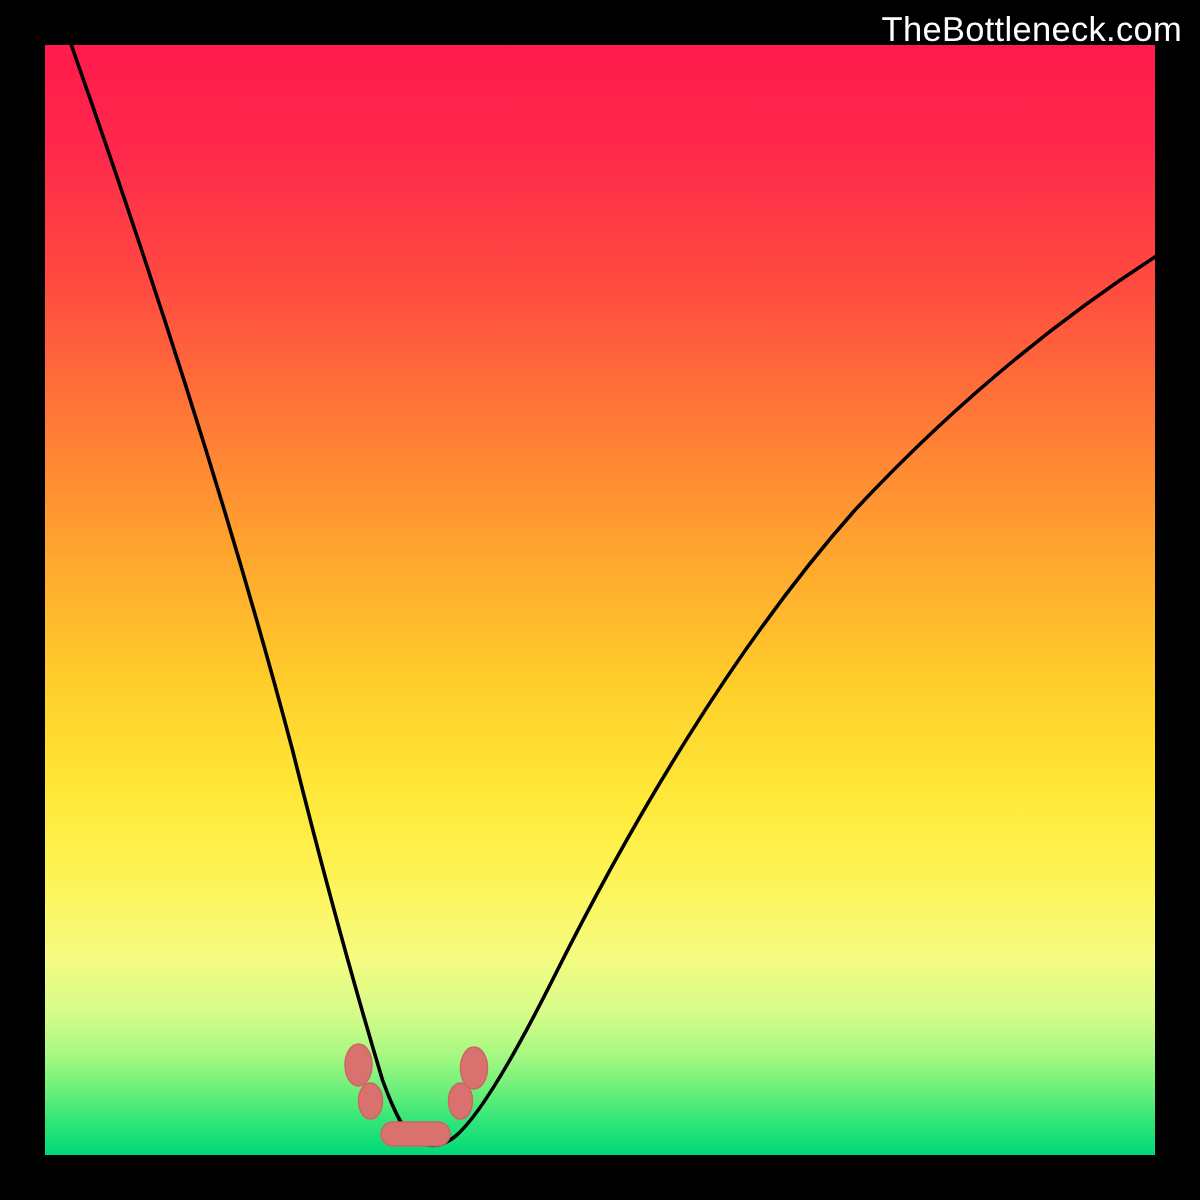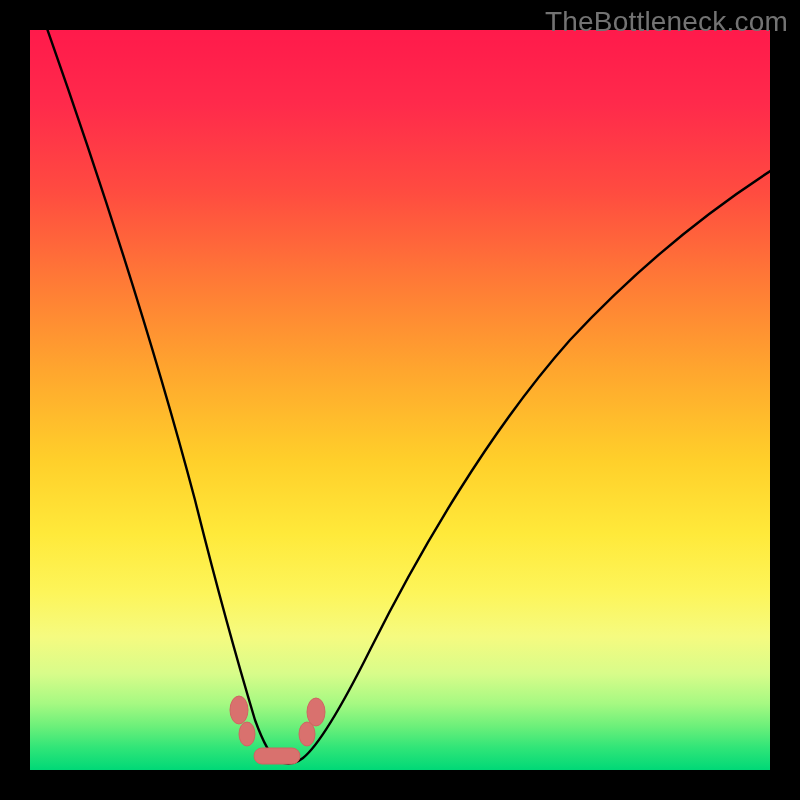--- a/index.html
+++ b/index.html
@@ -49,22 +49,22 @@
   .curve-svg {
     position: absolute;
     inset: 0;
     width: 100%;
     height: 100%;
   }
   .watermark {
     position: absolute;
     top: 6px;
     right: 12px;
-    color: #737373;
-    font-size: 28px;
+    color: #ffffff;
+    font-size: 23px;
     letter-spacing: 0.2px;
     user-select: none;
     text-align: right;
   }
 </style>
 </head>
 <body>
 
 <div class="stage">
 

